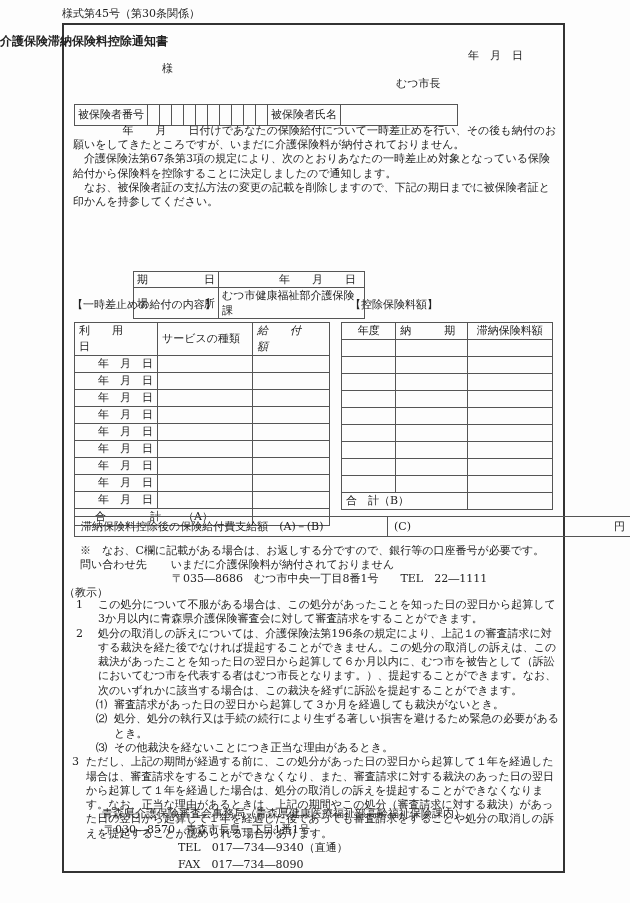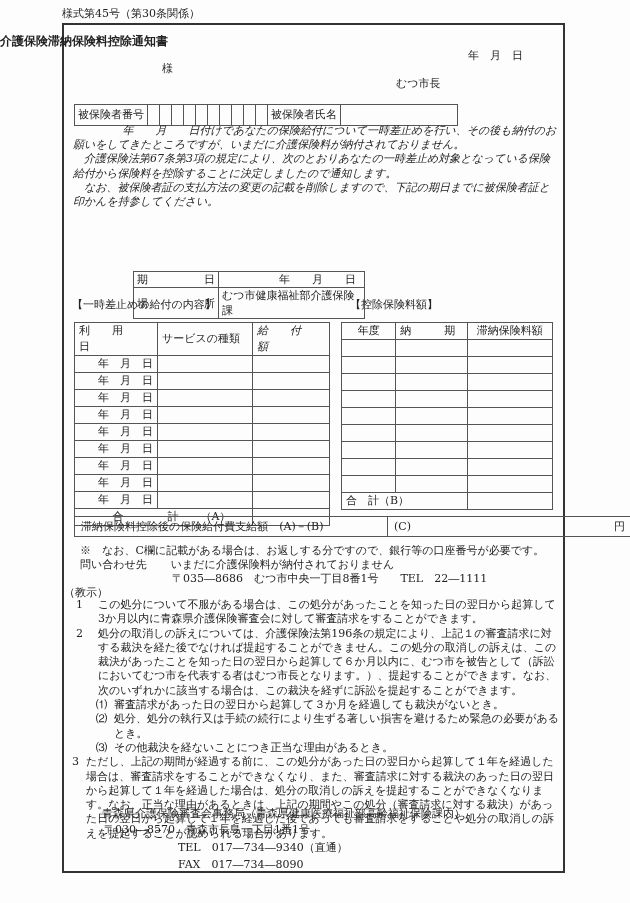--- a/index.html
+++ b/index.html
@@ -12,21 +12,21 @@
   #date-line { left:468px; top:48px; font-size:11px; word-spacing:22px; }
   #sama { left:162px; top:61px; }
   #mayor { left:396px; top:76px; }
 
   table { border-collapse:collapse; position:absolute; font-size:11px;margin-top:9px; }
   td { border:1px solid #555; padding:0 3px; height:20px; line-height:20px; }
   #insured-table { left:74px; top:95px; }
   #insured-table td.num { width:11px; padding:0; }
   #insured-table td.namecell { width:110px; }
 
-  #body-text { left:73px; top:124px; width:486px; white-space:normal; line-height:14.2px; font-size:11px;font-style:italic; }
+  #body-text { left:73px; top:124px; width:486px; white-space:normal; line-height:14.2px; font-size:11px; }
   #body-text p { margin:0; text-indent:1em; }
   #body-text p.first { text-indent:4.5em; }
 
   #due-table { left:133px; top:262px; }
   #due-table td { height:15px; line-height:15px; }
   #due-table td.lbl { width:78px; text-align:justify; }
   .spread { display:flex; justify-content:space-between; }
 
   #left-caption { left:72px; top:297px; }
   #right-caption { left:350px; top:297px; }
@@ -163,21 +163,21 @@
         <td style="text-align: right; padding-right: 4px;">年　月　日</td>
         <td></td>
         <td></td>
       </tr>
       <tr>
         <td style="text-align: right; padding-right: 4px;">年　月　日</td>
         <td></td>
         <td></td>
       </tr>
       <tr>
-        <td colspan="2" style="padding-left: 20px; text-align: center;">合　　　　計　　（A）</td>
+        <td colspan="2" style="padding-left: 20px;">合　　　　計　　（A）</td>
         <td></td>
       </tr>
     </tbody>
 </table>
 
 <table id="right-table">
   <tbody id="right-body">
     <tr>
       <td class="r1" style="text-align:center">年度</td>
       <td class="r2">納　　　期</td>

